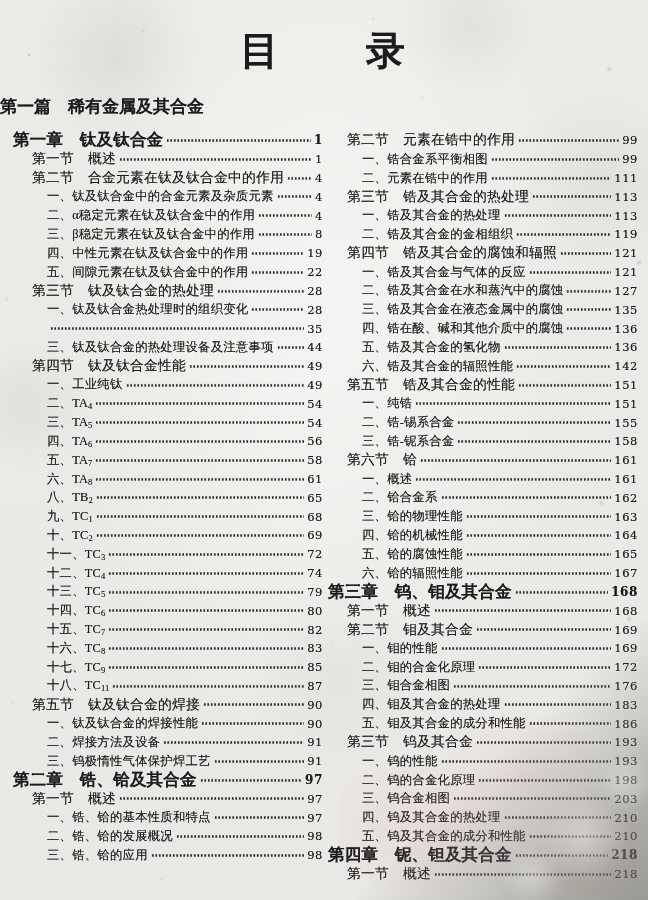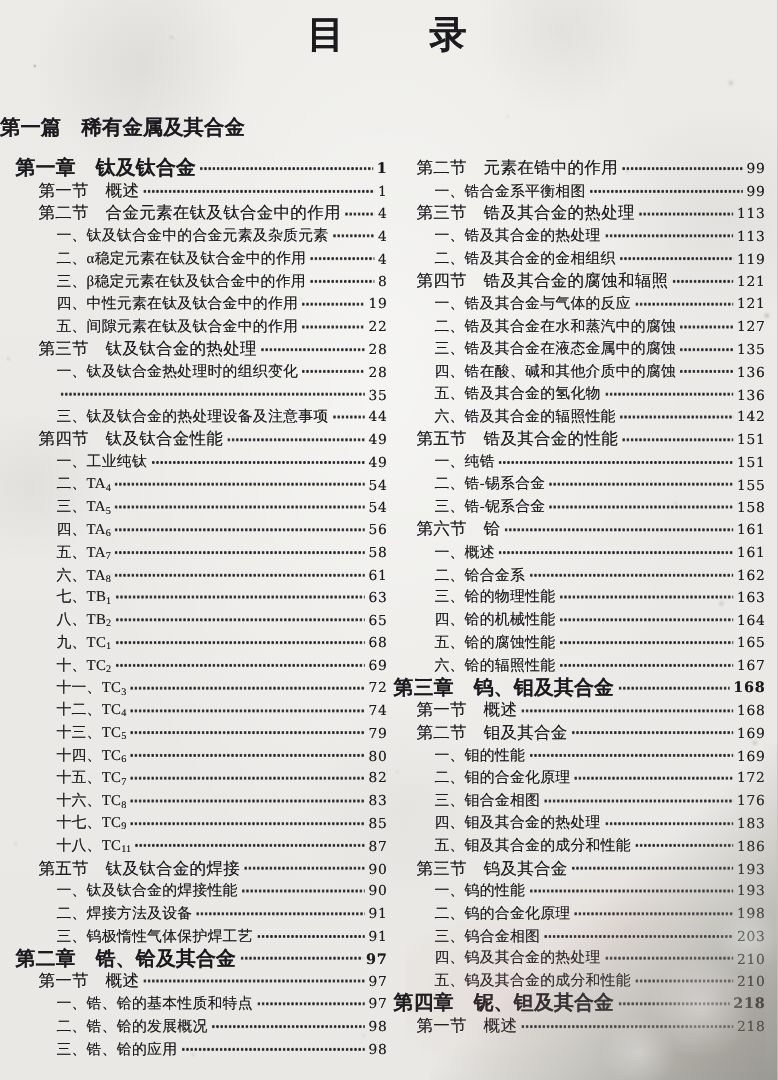--- a/index.html
+++ b/index.html
@@ -11,22 +11,22 @@
       radial-gradient(circle at 18% 6%,  rgba(150,150,143,.16) 0%, rgba(0,0,0,0) 9%),
       radial-gradient(circle at 72% 3%,  rgba(150,150,143,.14) 0%, rgba(0,0,0,0) 7%),
       radial-gradient(circle at 93% 20%, rgba(150,150,143,.12) 0%, rgba(0,0,0,0) 10%),
       radial-gradient(circle at 4% 45%,  rgba(150,150,143,.12) 0%, rgba(0,0,0,0) 8%),
       radial-gradient(circle at 52% 75%, rgba(150,150,143,.10) 0%, rgba(0,0,0,0) 12%),
       linear-gradient(180deg,#eceBe7 0%,#e9e8e4 100%);
     font-family:"Liberation Serif","DejaVu Serif",serif;
     color:#1b1b1f;
     text-shadow:0 0 .5px rgba(25,25,30,.55);
   }
-  .doc-title{position:absolute;top:8px;left:0;right:0;text-align:center;
-    font-size:31px;font-weight:bold;letter-spacing:3px;white-space:pre;}
+  .doc-title{position:absolute;top:24px;left:0;right:0;text-align:center;
+    font-size:39px;font-weight:bold;letter-spacing:3px;white-space:pre;}
   .part-heading{position:absolute;top:95px;left:0;right:0;text-align:left;
     font-size:17px;font-weight:bold;white-space:pre;}
   .col{position:absolute;top:131px;width:310px;}
   .col-left{left:13px;}
   .col-right{left:328px;}
   .row{display:flex;align-items:center;height:18.82px;white-space:nowrap;}
   .lbl{flex:0 0 auto;letter-spacing:.2px;}
   .lbl sub{font-size:8.5px;vertical-align:-2px;line-height:0;letter-spacing:0;}
   .dots{flex:1 1 auto;height:100%;margin-left:3px;min-width:6px;
     background-image:radial-gradient(circle,#26262b 1px,rgba(0,0,0,0) 1.3px);
@@ -167,25 +167,20 @@
         <span class="lbl">五、TA<sub>7</sub></span>
         <span class="dots"></span>
         <span class="pg">58</span>
       </div>
       <div class="row lvl-item">
         <span class="lbl">六、TA<sub>8</sub></span>
         <span class="dots"></span>
         <span class="pg">61</span>
       </div>
       <div class="row lvl-item">
-        <span class="lbl">七、TB<sub>1</sub></span>
-        <span class="dots"></span>
-        <span class="pg">63</span>
-      </div>
-      <div class="row lvl-item">
         <span class="lbl">八、TB<sub>2</sub></span>
         <span class="dots"></span>
         <span class="pg">65</span>
       </div>
       <div class="row lvl-item">
         <span class="lbl">九、TC<sub>1</sub></span>
         <span class="dots"></span>
         <span class="pg">68</span>
       </div>
       <div class="row lvl-item">
@@ -282,20 +277,25 @@
   <div class="col col-right">
       <div class="row lvl-section">
         <span class="lbl">第二节　元素在锆中的作用</span>
         <span class="dots"></span>
         <span class="pg">99</span>
       </div>
       <div class="row lvl-item">
         <span class="lbl">一、锆合金系平衡相图</span>
         <span class="dots"></span>
         <span class="pg">99</span>
+      </div>
+      <div class="row lvl-item">
+        <span class="lbl">二、元素在锆中的作用</span>
+        <span class="dots"></span>
+        <span class="pg">111</span>
       </div>
       <div class="row lvl-section">
         <span class="lbl">第三节　锆及其合金的热处理</span>
         <span class="dots"></span>
         <span class="pg">113</span>
       </div>
       <div class="row lvl-item">
         <span class="lbl">一、锆及其合金的热处理</span>
         <span class="dots"></span>
         <span class="pg">113</span>

